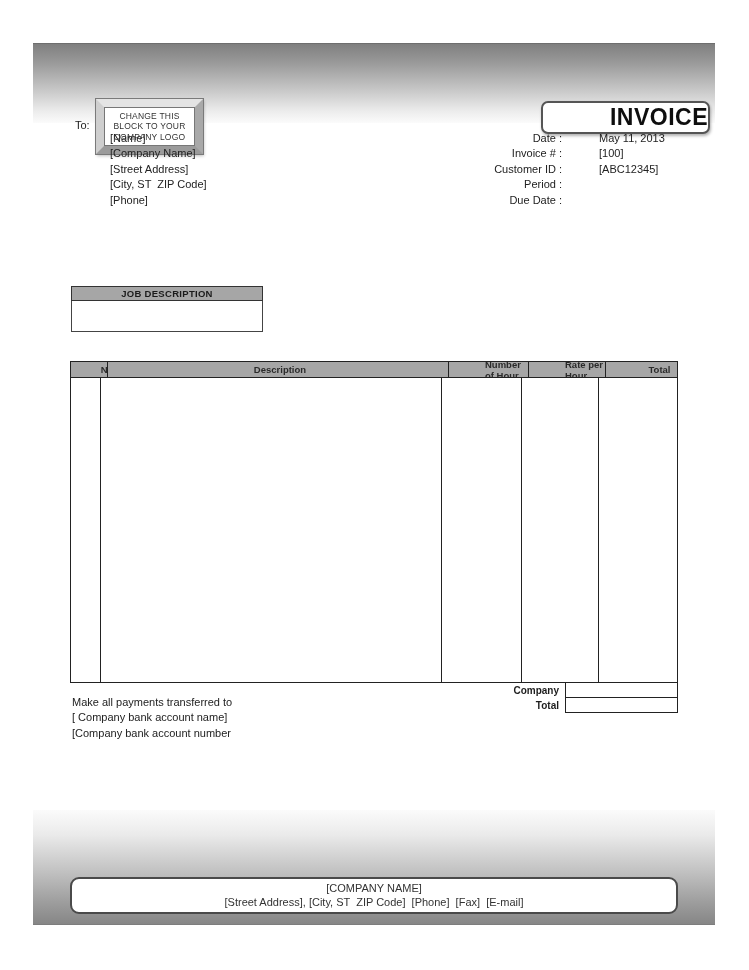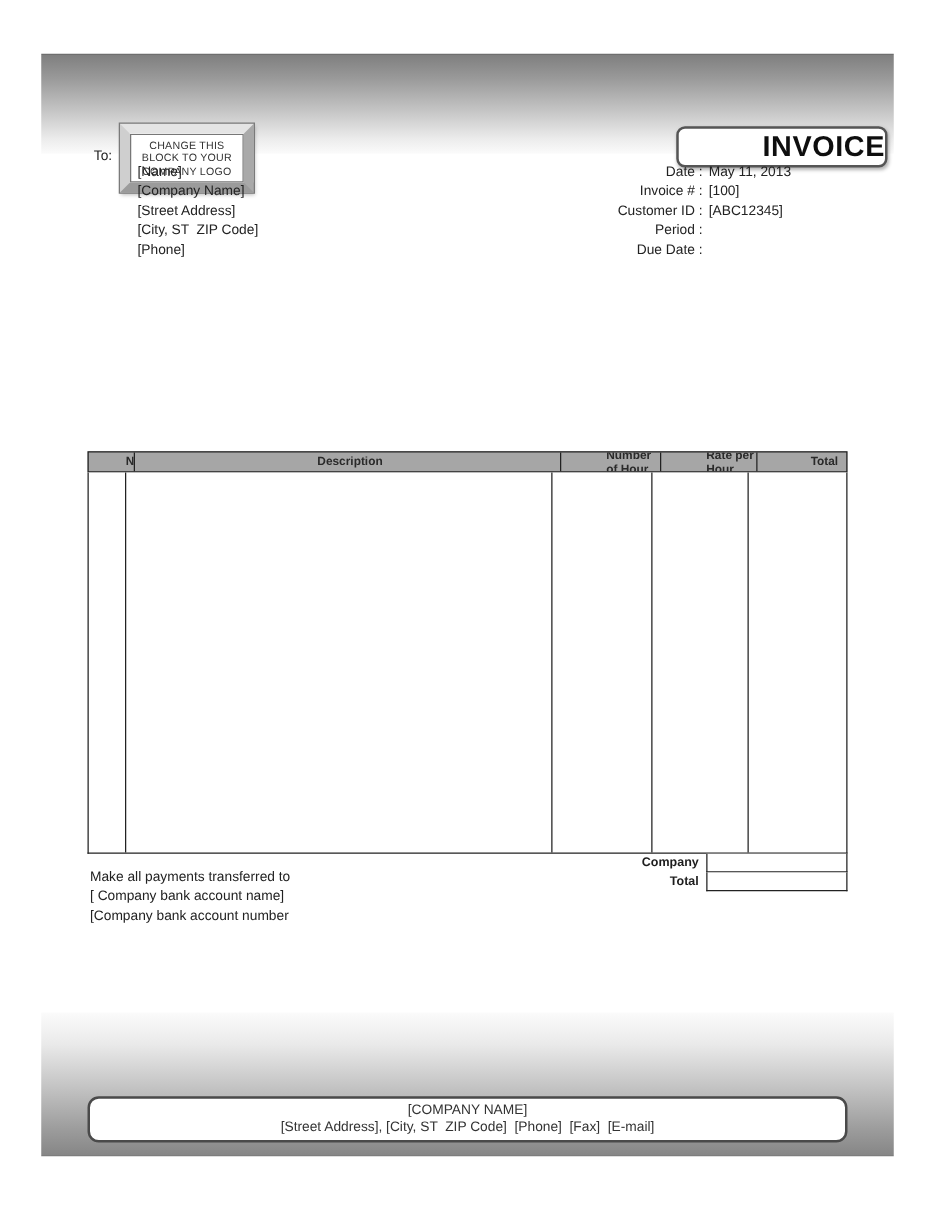--- a/index.html
+++ b/index.html
@@ -30,21 +30,21 @@
     display:flex; align-items:center; justify-content:flex-end;
     box-shadow:1px 2px 3px rgba(0,0,0,0.3);
   }
   .invoice-title { font-size:23px; font-weight:bold; color:#0e0e0e; letter-spacing:.5px; }
 
   
   .to-label { position:absolute; left:75px; top:119px; font-size:11px; }
   .to-lines { position:absolute; left:110px; top:131px; font-size:11px; line-height:15.4px; }
   .to-lines div { white-space:pre-wrap; }
   .meta { position:absolute; left:430px; top:131px; width:250px; font-size:11px; line-height:15.4px; }
-  .meta-row { display:flex; }
+  .meta-row { display:flex;gap:32px; }
   .meta-label { flex:0 0 132px; text-align:right; white-space:pre-wrap; }
   .meta-value { padding-left:5px; white-space:pre-wrap; }
 
   
   .jobdesc { position:absolute; left:71px; top:286px; width:192px; }
   .jobdesc-header {
     height:15px; background:#a6a6a6; border:1px solid #333;
     display:flex; align-items:center; justify-content:center;
     font-size:9.5px; font-weight:bold; color:#1b1b1b; letter-spacing:.3px;
   }
@@ -136,20 +136,24 @@
     <div class="meta-row">
       <div class="meta-label">Period :</div>
       <div class="meta-value"></div>
     </div>
     <div class="meta-row">
       <div class="meta-label">Due Date :</div>
       <div class="meta-value"></div>
     </div>
   </div>
 
+  <div class="jobdesc">
+    <div class="jobdesc-header">JOB DESCRIPTION</div>
+    <div class="jobdesc-body"></div>
+  </div>
 
   <div class="items">
     <div class="items-header">
       <div class="cell c-no">No</div>
       <div class="cell c-desc">Description</div>
       <div class="cell c-hour">Number of Hour</div>
       <div class="cell c-rate">Rate per Hour</div>
       <div class="cell c-total">Total</div>
     </div>
     <div class="items-body">

